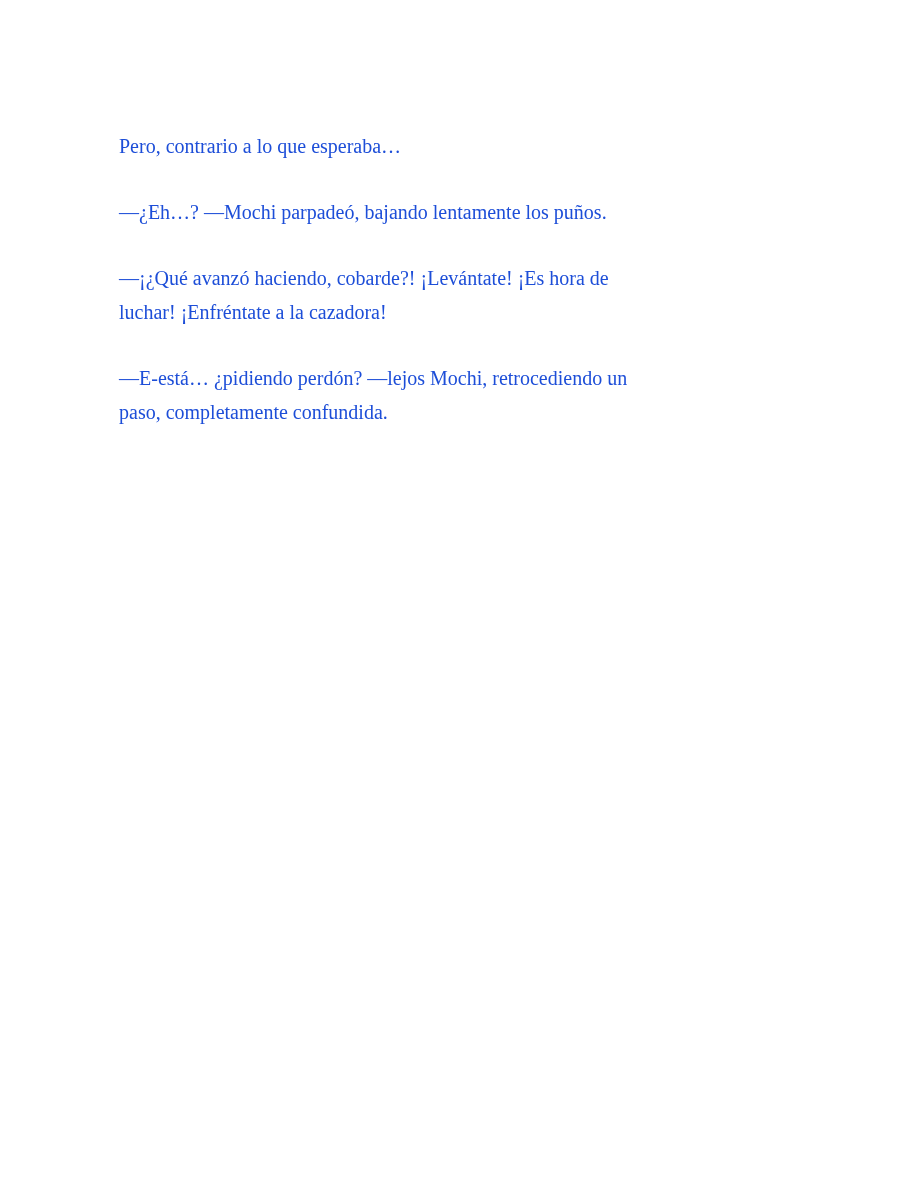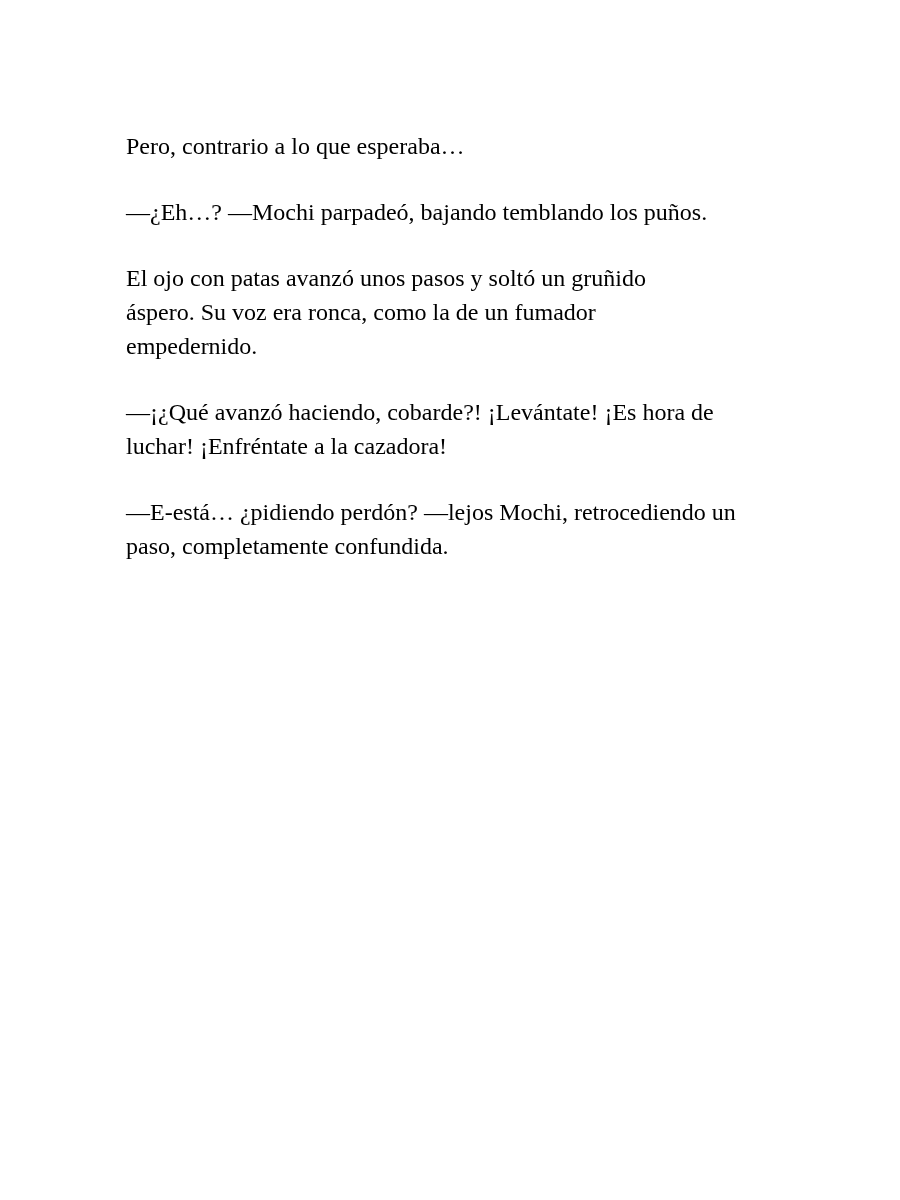--- a/index.html
+++ b/index.html
@@ -18,36 +18,33 @@
     width: 900px;
     height: 1200px;
     padding: 129px 30px 0 110px;
     background: #ffffff;
   }
   .text-content {
     max-width: 780px;
   }
   .para {
     font-family: "Liberation Serif", "DejaVu Serif", serif;
-    font-size: 24px;
+    font-size: 20px;
     line-height: 34px;
-    color: #000000;
-    margin: 0 0 32px 16px;
+    color: #1d4ed8;
+    margin: 0 0 32px 9px;
     white-space: pre-line;
     text-rendering: optimizeLegibility;
   }
 </style>
 </head>
 <body>
 
 <div class="reader-page">
   <div class="text-content">
     <p class="para">Pero, contrario a lo que esperaba…</p>
-    <p class="para">—¿Eh…? —Mochi parpadeó, bajando temblando los puños.</p>
-    <p class="para">El ojo con patas avanzó unos pasos y soltó un gruñido
-áspero. Su voz era ronca, como la de un fumador
-empedernido.</p>
+    <p class="para">—¿Eh…? —Mochi parpadeó, bajando lentamente los puños.</p>
     <p class="para">—¡¿Qué avanzó haciendo, cobarde?! ¡Levántate! ¡Es hora de
 luchar! ¡Enfréntate a la cazadora!</p>
     <p class="para">—E-está… ¿pidiendo perdón? —lejos Mochi, retrocediendo un
 paso, completamente confundida.</p>
   </div>
 </div>
 
 </body></html>

